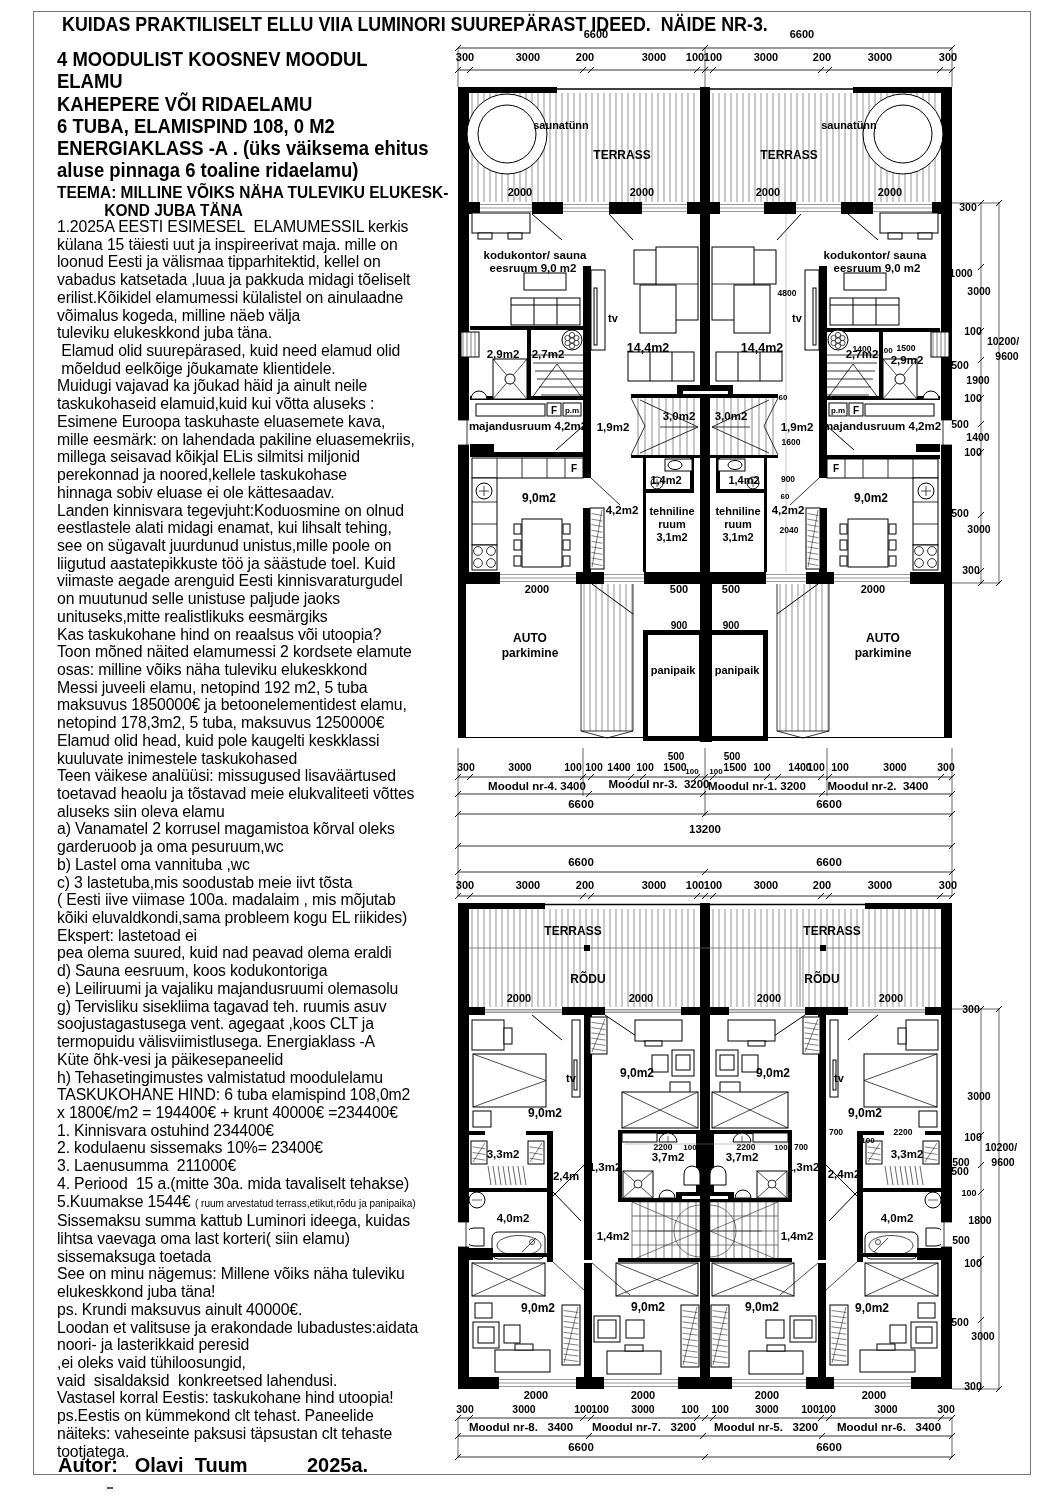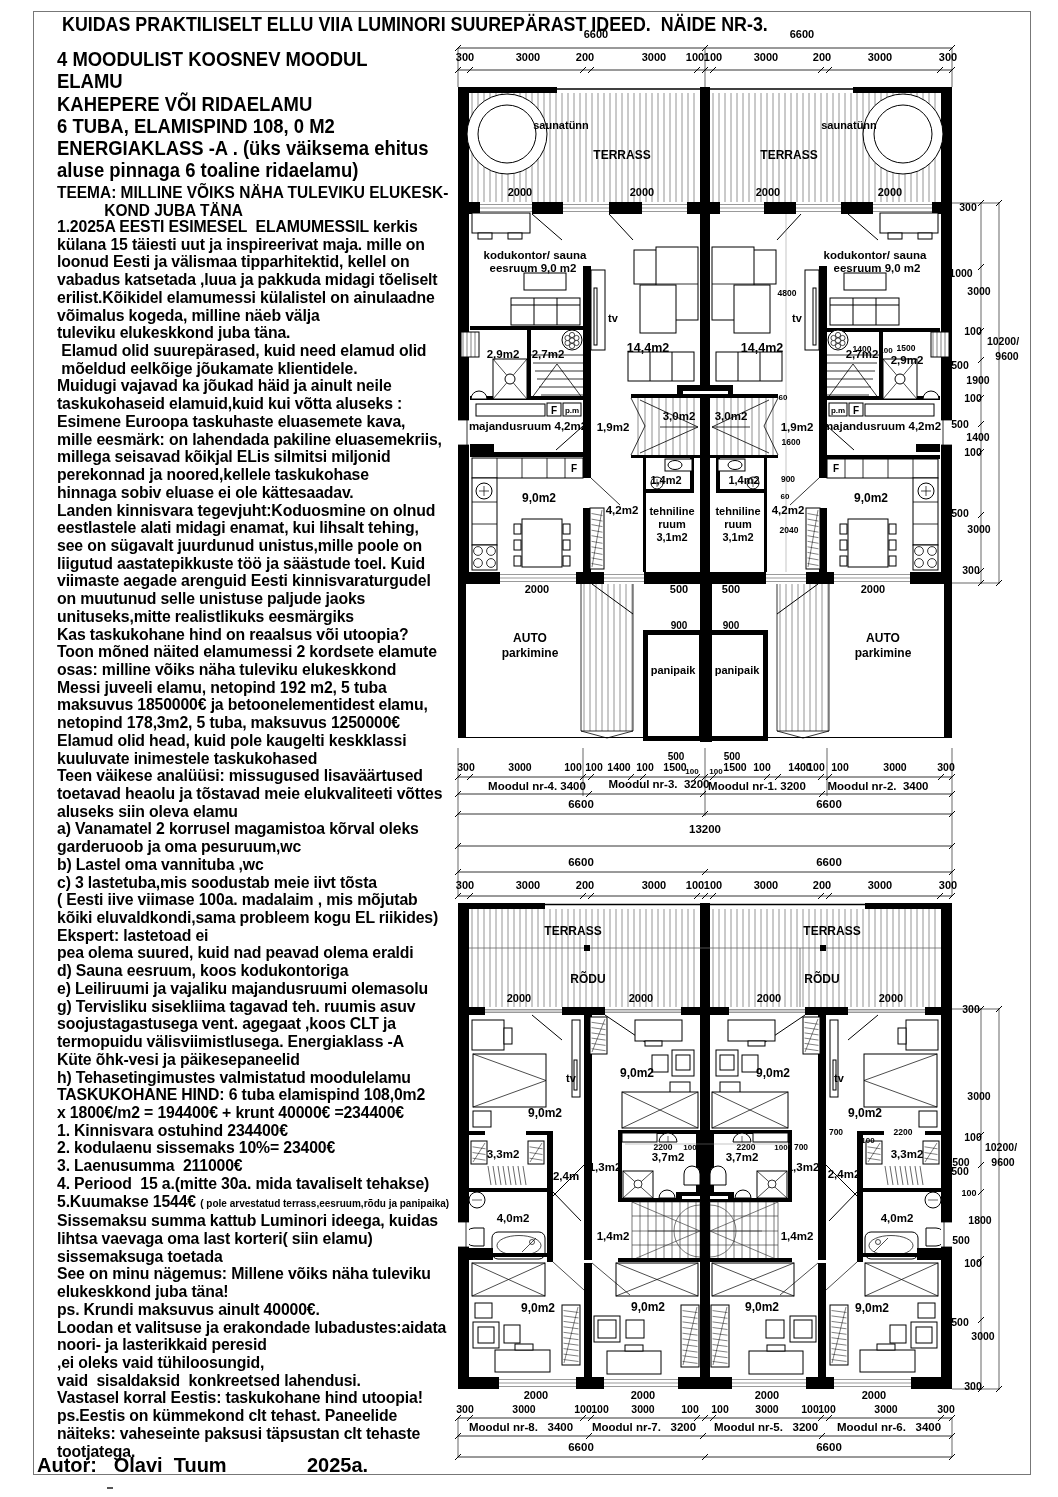--- a/index.html
+++ b/index.html
@@ -1,21 +1,21 @@
 <!DOCTYPE html>
 <html><head><meta charset="utf-8">
 <style>
 html,body{margin:0;padding:0;}
 body{width:1058px;height:1497px;position:relative;background:#fff;
   font-family:"Liberation Sans",sans-serif;-webkit-font-smoothing:antialiased;}
 .t1{position:absolute;left:62px;top:13px;font-size:19.5px;font-weight:bold;white-space:nowrap;transform:scaleX(0.915);transform-origin:0 0;}
 .t2{position:absolute;left:57px;top:48px;font-size:20.5px;font-weight:bold;line-height:22.3px;white-space:nowrap;transform:scaleX(0.90);transform-origin:0 0;}
 .t3{position:absolute;left:57px;top:184px;font-size:17px;font-weight:bold;line-height:17.5px;white-space:nowrap;transform:scaleX(0.91);transform-origin:0 0;}
-.tb{position:absolute;left:57px;top:218px;font-size:15.8px;font-weight:bold;line-height:17.72px;white-space:nowrap;letter-spacing:-0.15px;}
-.ta{position:absolute;left:37px;top:1454px;font-size:20px;font-weight:bold;white-space:nowrap;}
+.tb{position:absolute;left:57px;top:218px;font-size:15.8px;font-weight:normal;line-height:17.72px;white-space:nowrap;letter-spacing:-0.15px;}
+.ta{position:absolute;left:58px;top:1454px;font-size:20px;font-weight:bold;white-space:nowrap;}
 svg{position:absolute;left:0;top:0;}
 </style></head><body>
 
 <div class="t1">KUIDAS PRAKTILISELT ELLU VIIA LUMINORI SUUREPÄRAST IDEED.&nbsp; NÄIDE NR-3.</div>
 
 <div class="t2">4 MOODULIST KOOSNEV MOODUL<br>ELAMU<br>KAHEPERE VÕI RIDAELAMU<br>6 TUBA, ELAMISPIND 108, 0 M2<br>ENERGIAKLASS -A . (üks väiksema ehitus<br>aluse pinnaga 6 toaline ridaelamu)</div>
 
 <div class="t3">TEEMA: MILLINE VÕIKS NÄHA TULEVIKU ELUKESK-<br>&nbsp;&nbsp;&nbsp;&nbsp;&nbsp;&nbsp;&nbsp;&nbsp;&nbsp;&nbsp;&nbsp;KOND JUBA TÄNA</div>
 
 <div class="tb">1.2025A EESTI ESIMESEL&nbsp; ELAMUMESSIL kerkis<br>
@@ -66,21 +66,21 @@
 soojustagastusega vent. agegaat ,koos CLT ja<br>
 termopuidu välisviimistlusega. Energiaklass -A<br>
 Küte õhk-vesi ja päikesepaneelid<br>
 h) Tehasetingimustes valmistatud moodulelamu<br>
 TASKUKOHANE HIND: 6 tuba elamispind 108,0m2<br>
 x 1800€/m2 = 194400€ + krunt 40000€ =234400€<br>
 1. Kinnisvara ostuhind 234400€<br>
 2. kodulaenu sissemaks 10%= 23400€<br>
 3. Laenusumma&nbsp; 211000€<br>
 4. Periood&nbsp; 15 a.(mitte 30a. mida tavaliselt tehakse)<br>
-5.Kuumakse 1544€ <span style="font-size:10px;letter-spacing:0;">( pole arvestatud terrass,eesruum,rõdu ja panipaika)</span><br>
+5.Kuumakse 1544€ <span style="font-size:10px;letter-spacing:0;">( ruum arvestatud terrass,etikut,rõdu ja panipaika)</span><br>
 Sissemaksu summa kattub Luminori ideega, kuidas<br>
 lihtsa vaevaga oma last korteri( siin elamu)<br>
 sissemaksuga toetada<br>
 See on minu nägemus: Millene võiks näha tuleviku<br>
 elukeskkond juba täna!<br>
 ps. Krundi maksuvus ainult 40000€.<br>
 Loodan et valitsuse ja erakondade lubadustes:aidata<br>
 noori- ja lasterikkaid peresid<br>
 ,ei oleks vaid tühiloosungid,<br>
 vaid&nbsp; sisaldaksid&nbsp; konkreetsed lahendusi.<br>

